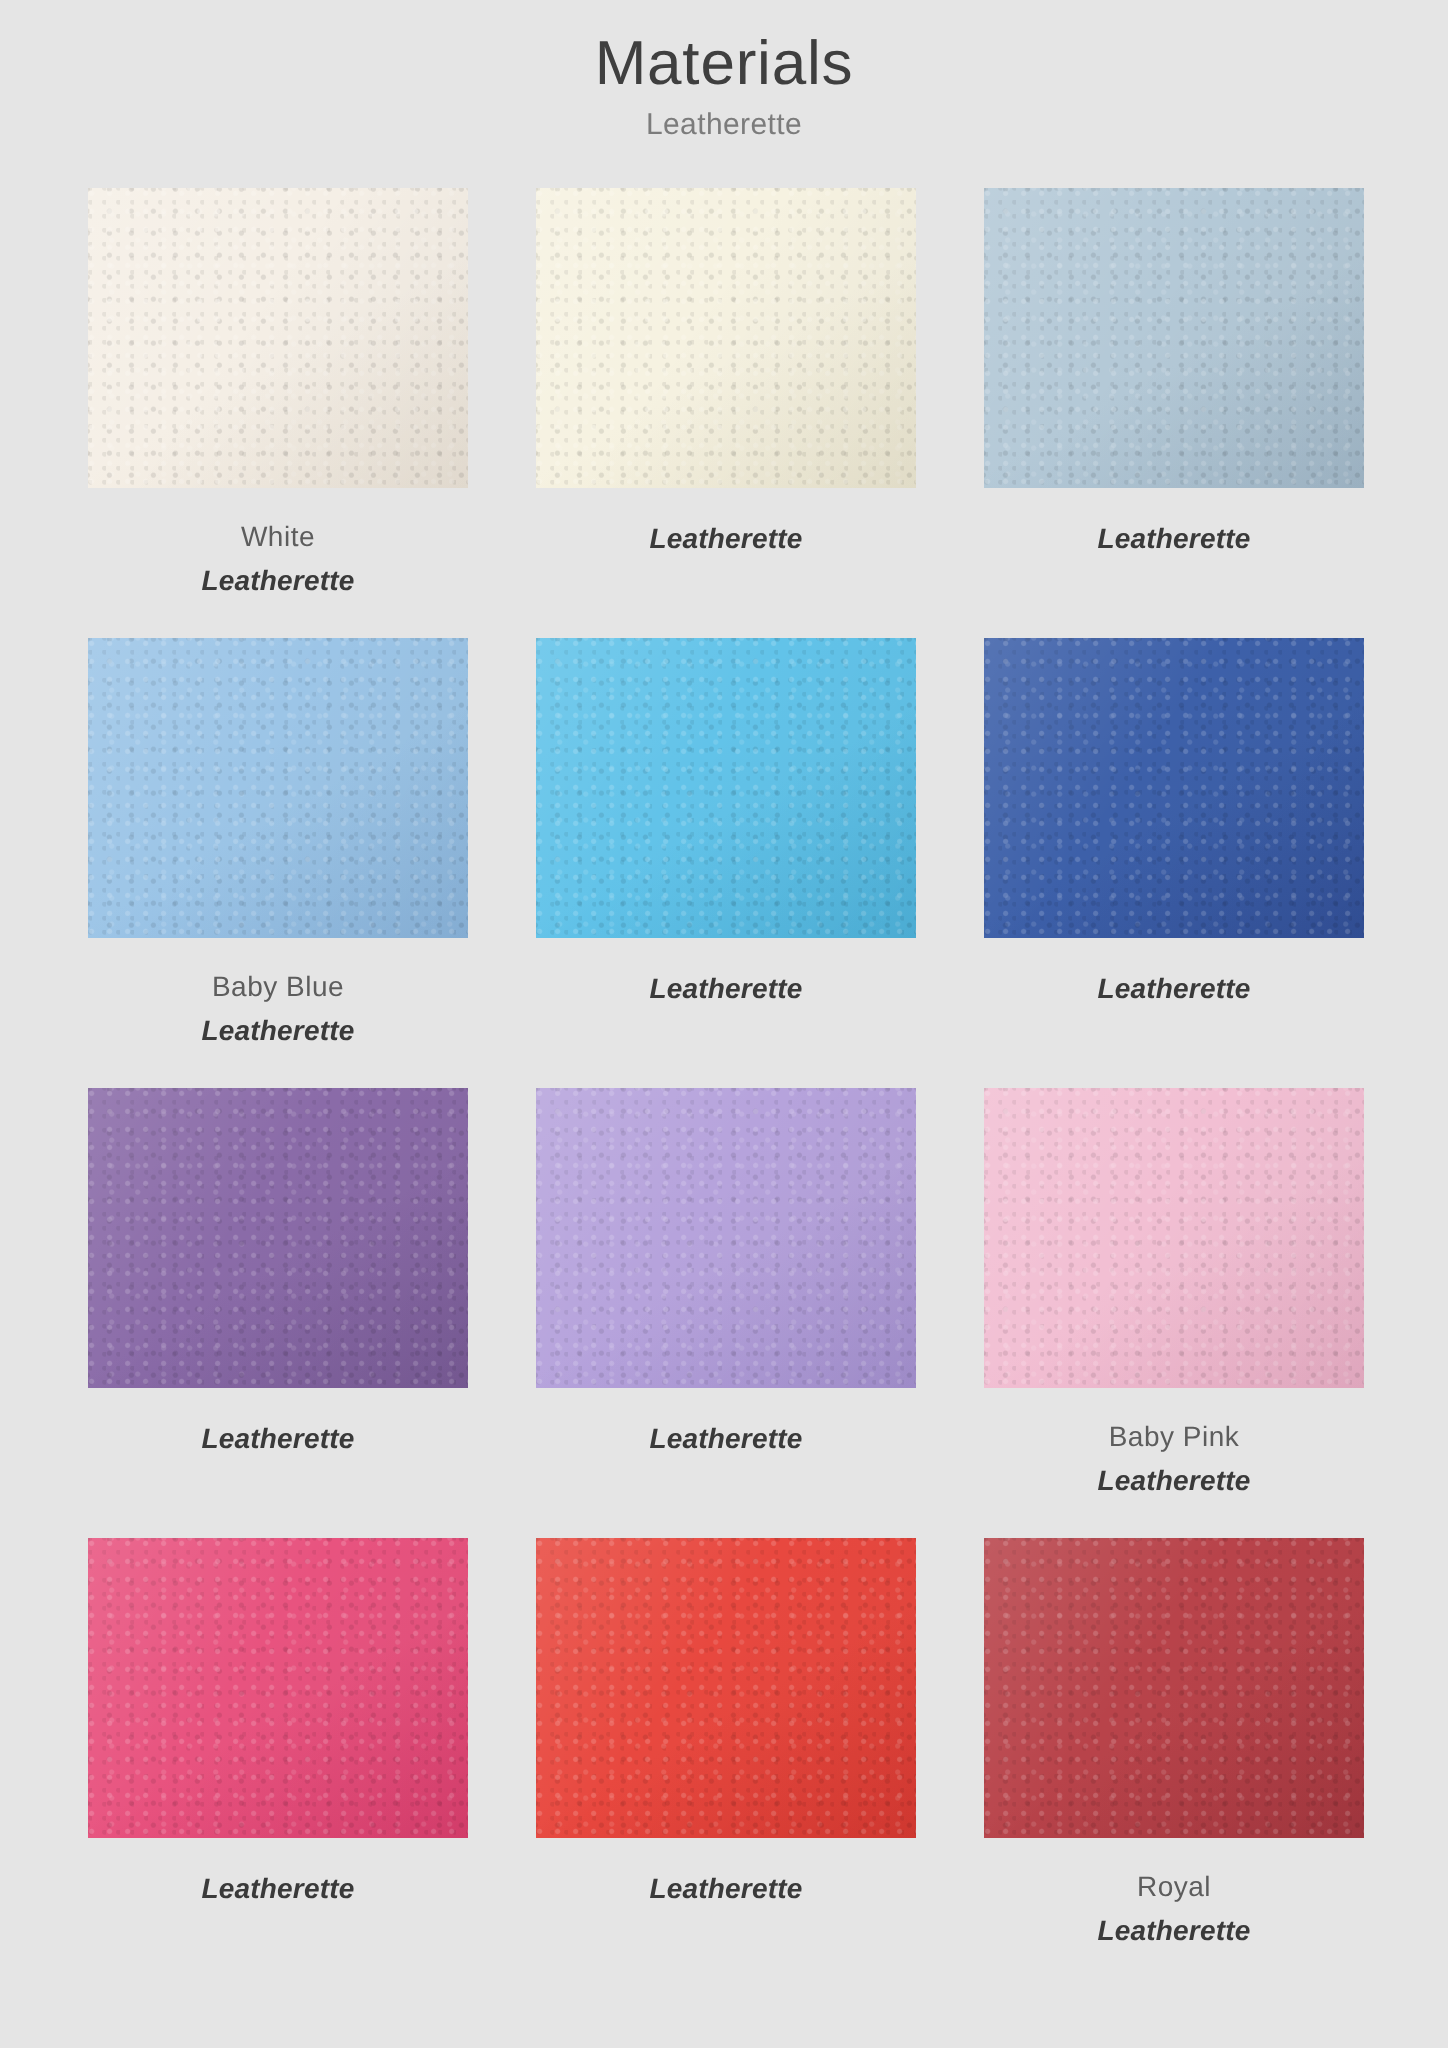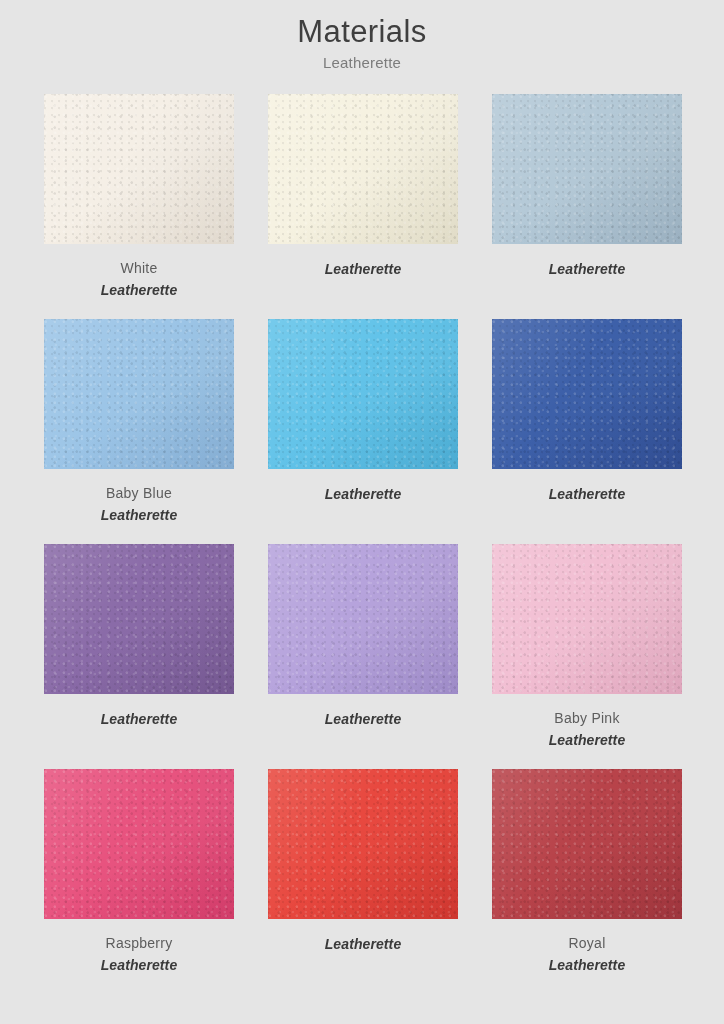--- a/index.html
+++ b/index.html
@@ -208,21 +208,20 @@
           <div class="swatch-name">Baby Pink</div>
           <div class="swatch-material">Leatherette</div>
         </div>
       </div>
       <div class="swatch-cell">
         <div class="swatch-chip" style="background: linear-gradient(150deg, rgb(232, 83, 127) 0%, rgb(232, 83, 127) 55%, rgb(221, 63, 111) 100%);">
           <span class="grain"></span>
           <span class="sheen"></span>
         </div>
         <div class="swatch-caption">
-          <div class="swatch-name">Raspberry</div>
           <div class="swatch-material">Leatherette</div>
         </div>
       </div>
       <div class="swatch-cell">
         <div class="swatch-chip" style="background: linear-gradient(150deg, rgb(232, 72, 63) 0%, rgb(232, 72, 63) 55%, rgb(218, 58, 50) 100%);">
           <span class="grain"></span>
           <span class="sheen"></span>
         </div>
         <div class="swatch-caption">
           <div class="swatch-material">Leatherette</div>

